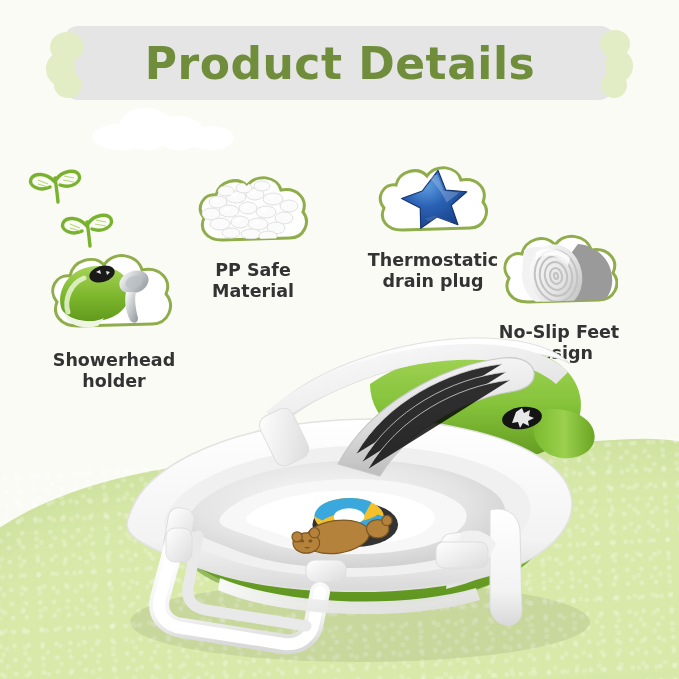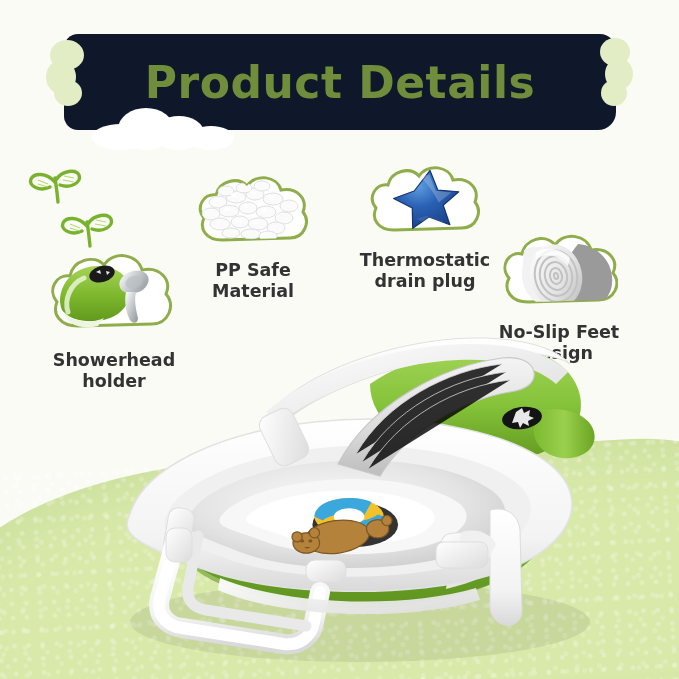--- a/index.html
+++ b/index.html
@@ -25,22 +25,22 @@
     background:
       radial-gradient(circle at 20% 30%, rgba(255,255,255,.35) 0 2px, transparent 3px),
       radial-gradient(circle at 60% 70%, rgba(255,255,255,.3) 0 2px, transparent 3px),
       radial-gradient(circle at 80% 20%, rgba(255,255,255,.3) 0 2px, transparent 3px);
     background-size:14px 14px,18px 18px,22px 22px;
     opacity:.7;
   }
 
   
   .banner{
-    position:absolute;left:64px;top:34px;width:552px;height:96px;
-    background:#0f172a;
+    position:absolute;left:64px;top:26px;width:552px;height:74px;
+    background:#e5e5e5;
     border-radius:14px 16px 18px 14px;
   }
   .banner .lobe{position:absolute;background:#e2edc6;border-radius:50%;}
   .banner .l1{left:-14px;top:6px;width:34px;height:30px;}
   .banner .l2{left:-18px;top:26px;width:30px;height:34px;}
   .banner .l3{left:-10px;top:46px;width:28px;height:26px;}
   .banner .r1{right:-14px;top:4px;width:30px;height:28px;}
   .banner .r2{right:-17px;top:24px;width:28px;height:32px;}
   .banner .r3{right:-11px;top:46px;width:26px;height:26px;}
   .title{
@@ -70,21 +70,21 @@
     width:210px;text-align:center;
     color:#333;font-weight:700;font-size:17.5px;line-height:1.2;
     font-family:"DejaVu Sans", sans-serif;
     white-space:pre-line;
   }
 
   .f-shower{left:48px;top:238px;width:132px;height:108px;}
   .f-shower .flabel{top:112px;}
   .f-pp{left:196px;top:164px;width:114px;height:92px;}
   .f-pp .flabel{top:96px;}
-  .f-plug{left:368px;top:154px;width:114px;height:92px;}
+  .f-plug{left:376px;top:154px;width:114px;height:92px;}
   .f-plug .flabel{top:96px;}
   .f-feet{left:500px;top:222px;width:118px;height:96px;}
   .f-feet .flabel{top:100px;}
 
   
   .product{position:absolute;left:70px;top:292px;width:560px;height:378px;}
 </style>
 </head>
 <body>
 

